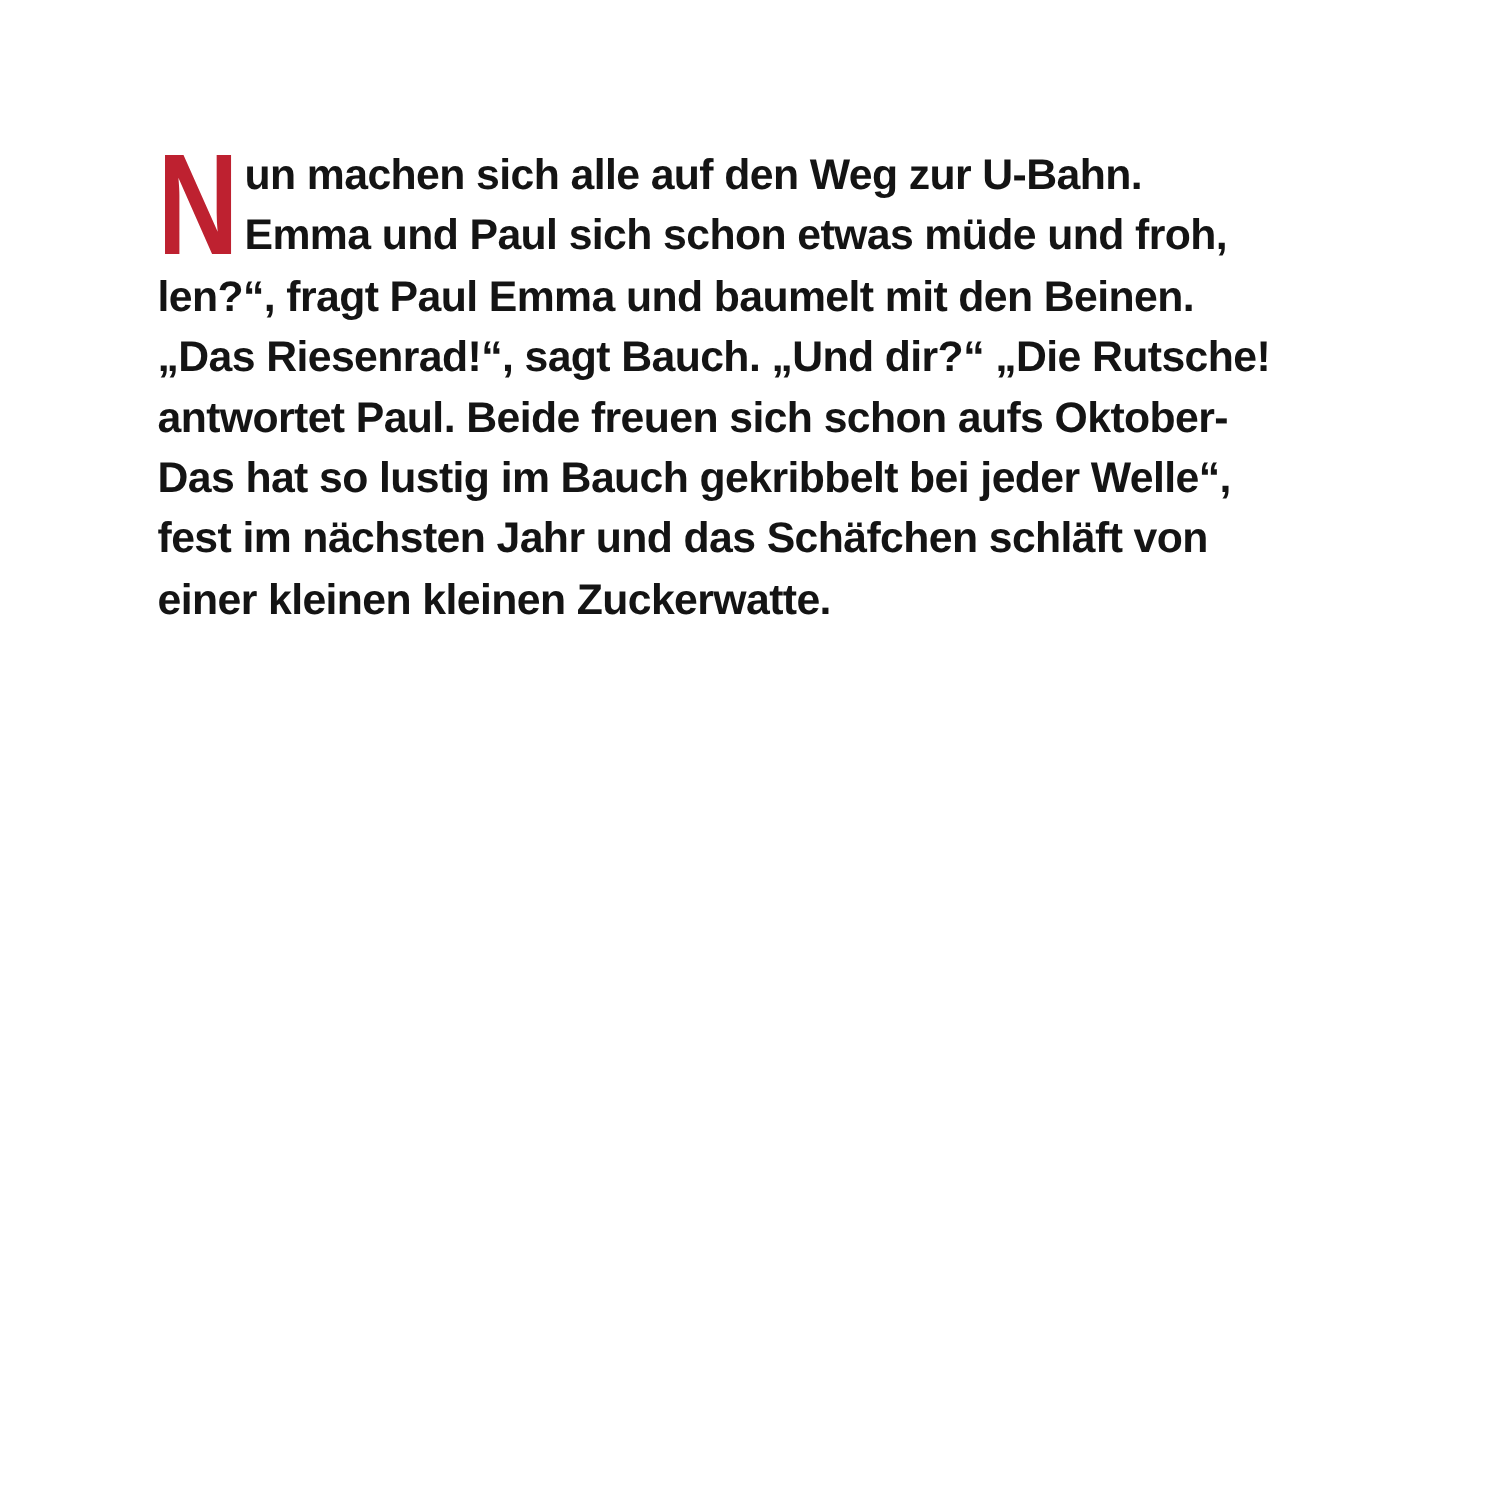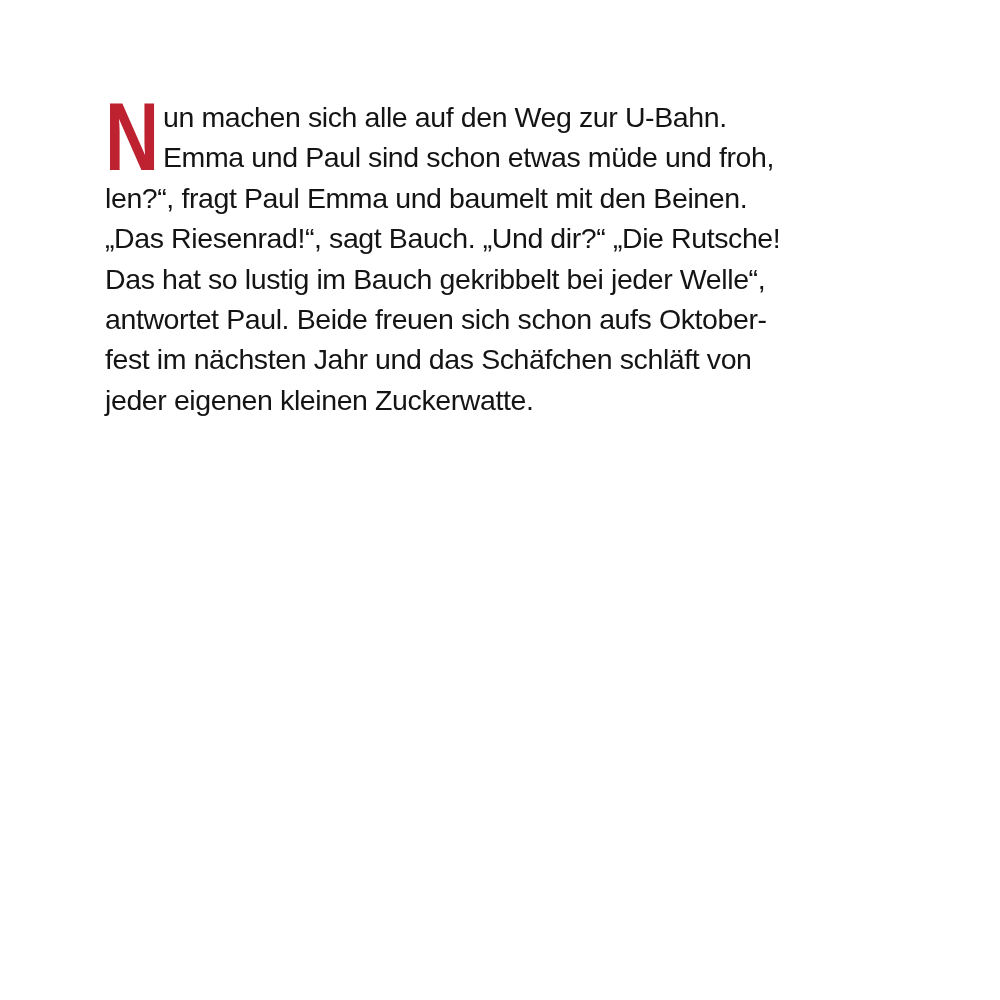--- a/index.html
+++ b/index.html
@@ -31,34 +31,34 @@
     transform: scaleX(0.78);
     transform-origin: left top;
     letter-spacing: 0;
   }
   .line {
     height: 40.4px;
     line-height: 40.4px;
     font-size: 28.5px;
     letter-spacing: -0.4px;
     white-space: nowrap;
-    font-weight: 400;
+    font-weight: 700;
   }
   .line.indented {
     padding-left: 58px;
   }
 </style>
 </head>
 <body>
 
 <div class="page" style="background: rgb(255, 255, 255); color: rgb(20, 20, 20);">
   <div class="text-block">
     <span class="drop-cap" style="color: rgb(190, 33, 48);">N</span>
     <div class="line indented">un machen sich alle auf den Weg zur U-Bahn.</div>
-    <div class="line indented">Emma und Paul sind schon etwas müde und froh,</div>
+    <div class="line indented">Emma und Paul sich schon etwas müde und froh,</div>
     <div class="line">len?“, fragt Paul Emma und baumelt mit den Beinen.</div>
     <div class="line">„Das Riesenrad!“, sagt Bauch. „Und dir?“ „Die Rutsche!</div>
+    <div class="line">antwortet Paul. Beide freuen sich schon aufs Oktober-</div>
     <div class="line">Das hat so lustig im Bauch gekribbelt bei jeder Welle“,</div>
-    <div class="line">antwortet Paul. Beide freuen sich schon aufs Oktober-</div>
     <div class="line">fest im nächsten Jahr und das Schäfchen schläft von</div>
-    <div class="line">jeder eigenen kleinen Zuckerwatte.</div>
+    <div class="line">einer kleinen kleinen Zuckerwatte.</div>
   </div>
 </div>
 
 </body></html>

